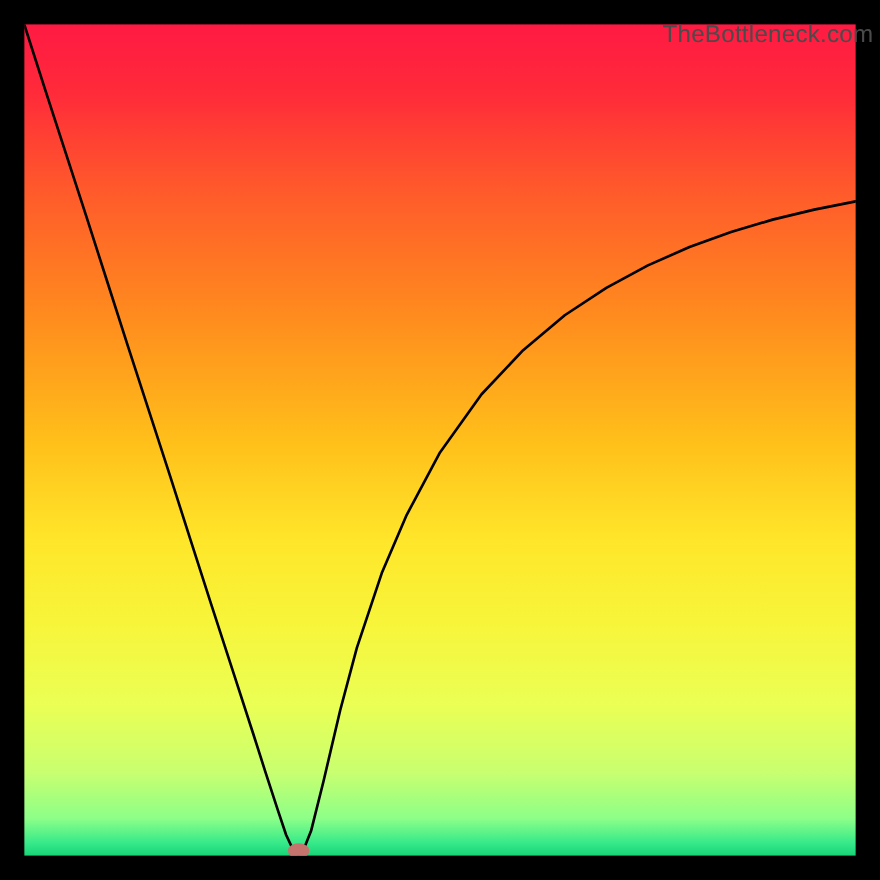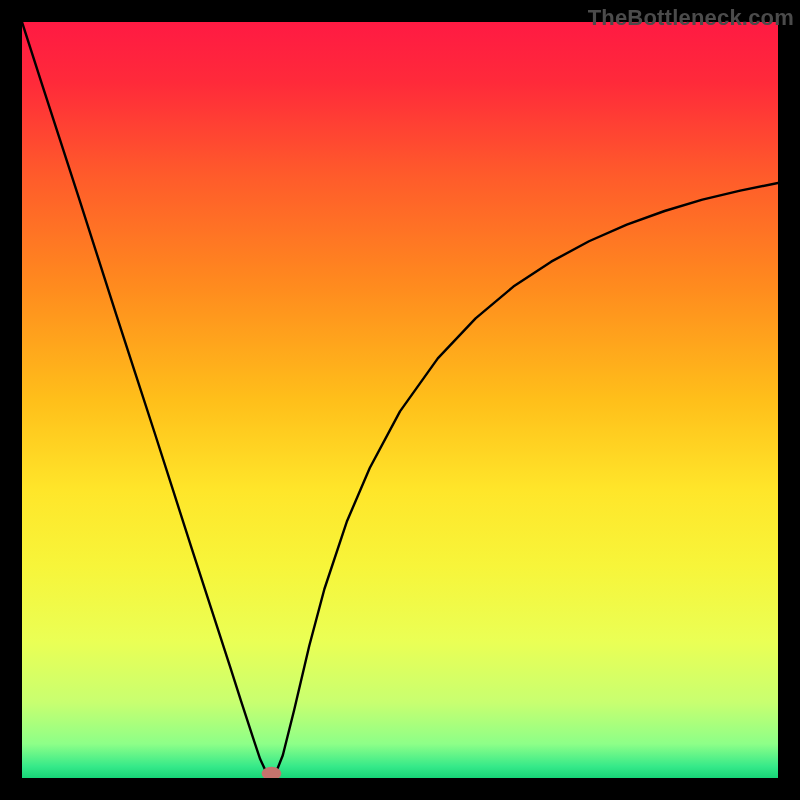--- a/index.html
+++ b/index.html
@@ -21,26 +21,26 @@
   }
   .plot {
     position: absolute;
     left: 0;
     top: 0;
     width: 756px;
     height: 756px;
   }
   .watermark {
     position: absolute;
-    top: 5px;
+    top: 18px;
     right: 6px;
     color: #4b4b4b;
     font-size: 22px;
     letter-spacing: 0.2px;
-    font-weight: 700;
+    font-weight: 400;
     user-select: none;
   }
 </style>
 </head>
 <body>
 
 <div class="frame">
   <svg class="plot" viewBox="0 0 756 756" preserveAspectRatio="none">
     <defs>
       <linearGradient id="bg-grad" x1="0" y1="0" x2="0" y2="1">

